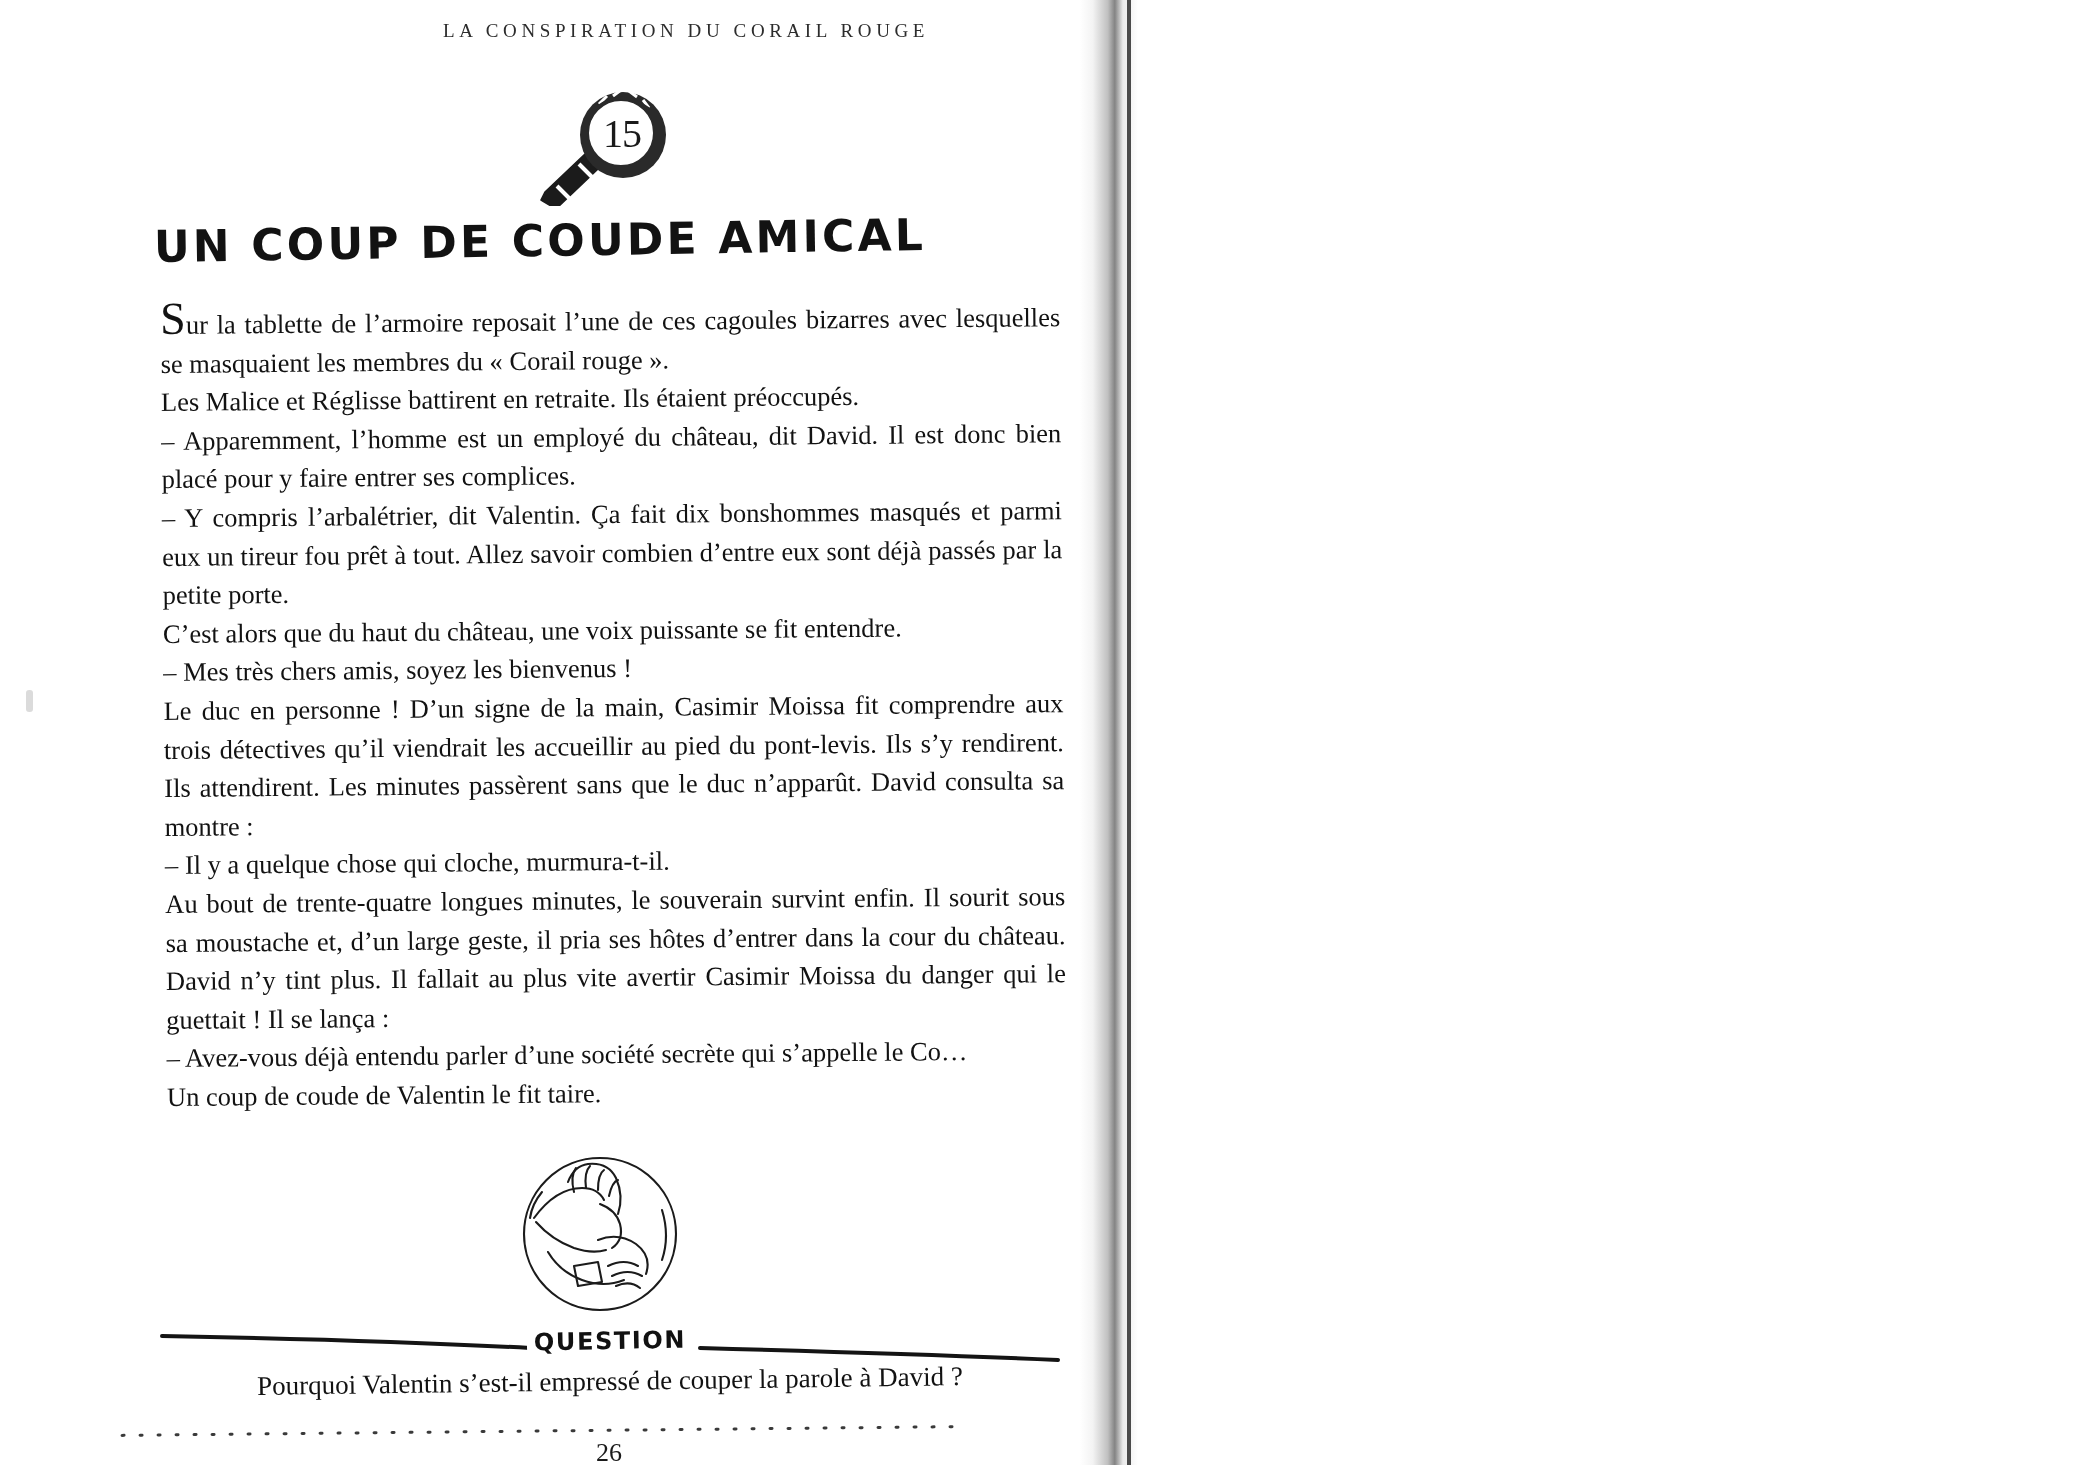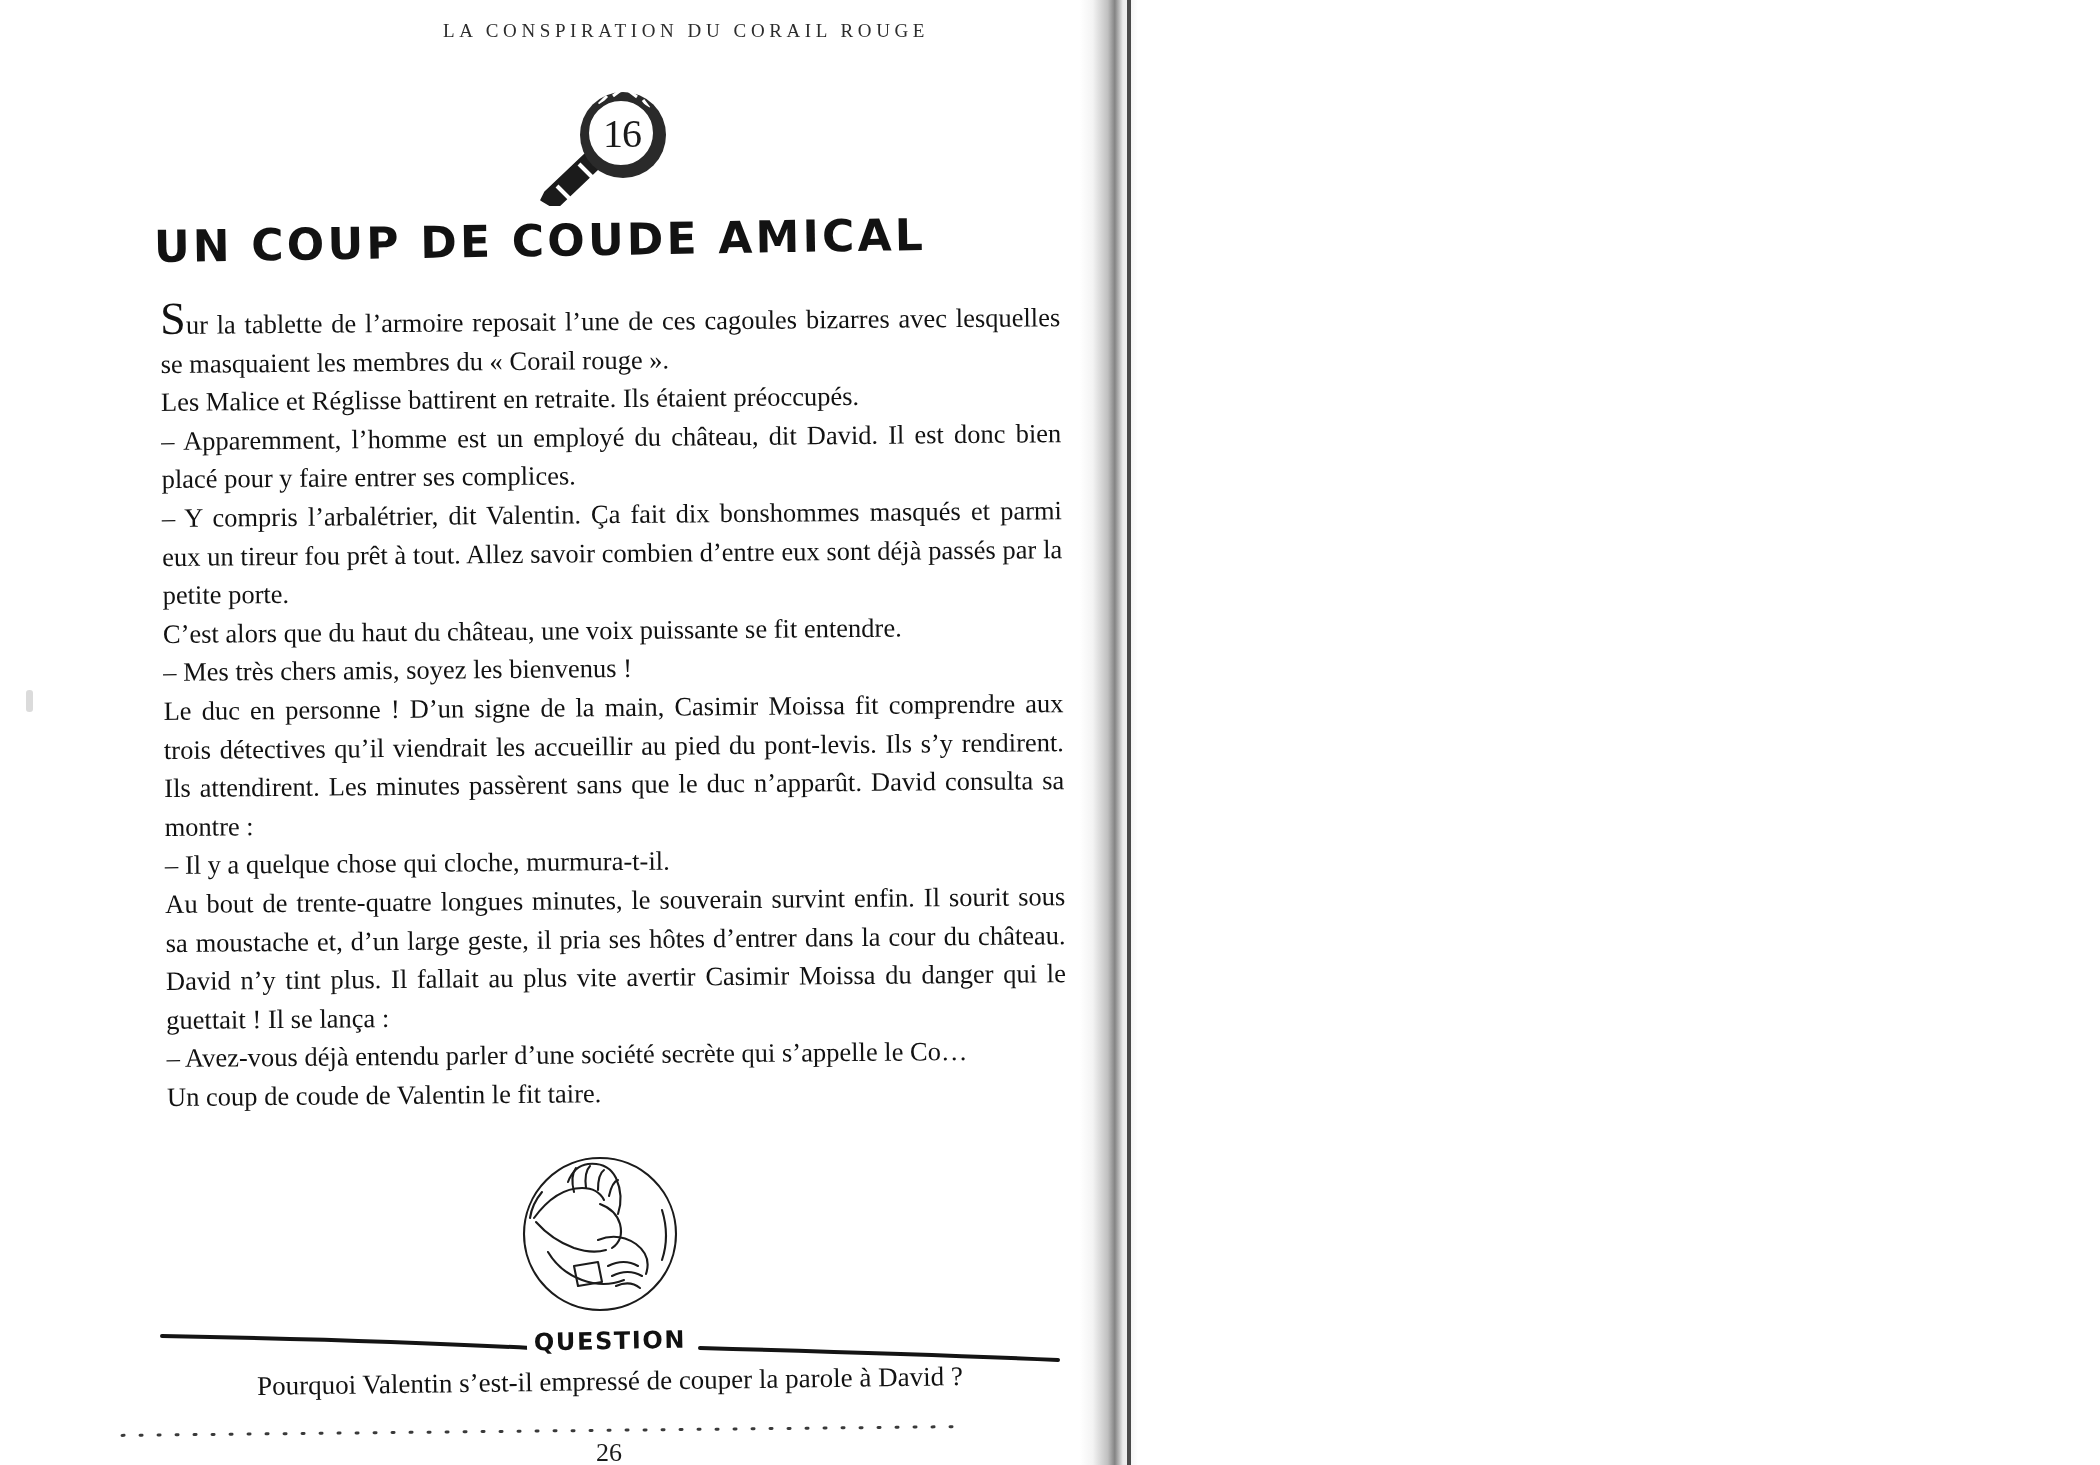--- a/index.html
+++ b/index.html
@@ -221,21 +221,21 @@
     <div class="chapter-mark">
       <svg viewBox="0 0 150 118" xmlns="http://www.w3.org/2000/svg">
         <path class="ink-fill" d="M8 112 L12 104 L52 66 L66 80 L26 118 L18 118 Z" fill="#2a2a2a"></path>
         <path d="M24 98 L38 112" stroke="#ffffff" stroke-width="4" fill="none"></path>
         <path d="M46 76 L60 90" stroke="#ffffff" stroke-width="4" fill="none"></path>
         <circle cx="90" cy="47" r="43" fill="#2a2a2a"></circle>
         <circle cx="88" cy="45" r="33" fill="#ffffff" stroke="#2a2a2a" stroke-width="2"></circle>
         <path d="M66 16 L74 8 M80 8 L88 2 M96 3 L104 9 M110 12 L116 20" stroke="#ffffff" stroke-width="3" fill="none"></path>
         <path d="M63 20 Q88 0 116 21" stroke="#2a2a2a" stroke-width="3" fill="none"></path>
       </svg>
-      <div class="chapter-number">16</div>
+      <div class="chapter-number">15</div>
     </div>
 
     <div class="chapter-title">UN COUP DE COUDE AMICAL</div>
 
     <div class="body-text">
       <p class="dropcap-line">Sur la tablette de l’armoire reposait l’une de ces cagoules bizarres avec lesquelles se masquaient les membres du « Corail rouge ».</p>
       <p>Les Malice et Réglisse battirent en retraite. Ils étaient préoccupés.</p>
       <p>– Apparemment, l’homme est un employé du château, dit David. Il est donc bien placé pour y faire entrer ses complices.</p>
       <p>– Y compris l’arbalétrier, dit Valentin. Ça fait dix bonshommes masqués et parmi eux un tireur fou prêt à tout. Allez savoir combien d’entre eux sont déjà passés par la petite porte.</p>
       <p>C’est alors que du haut du château, une voix puissante se fit entendre.</p>

